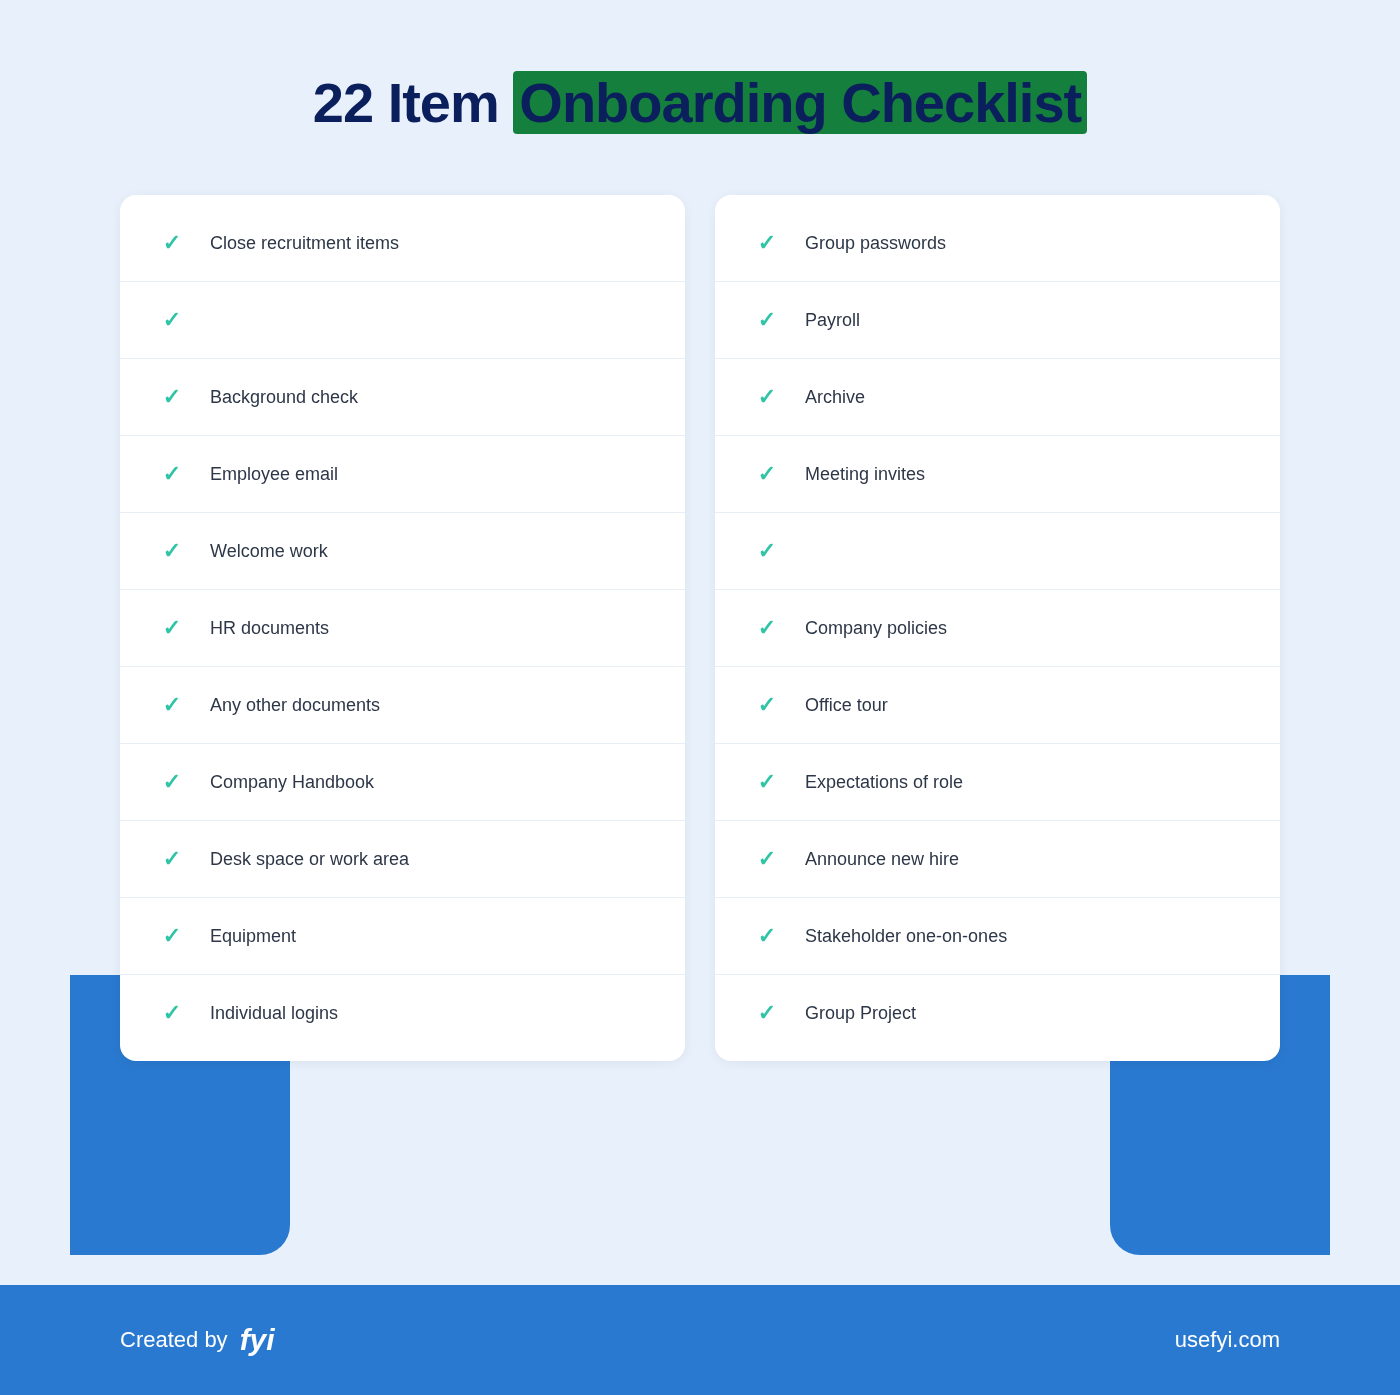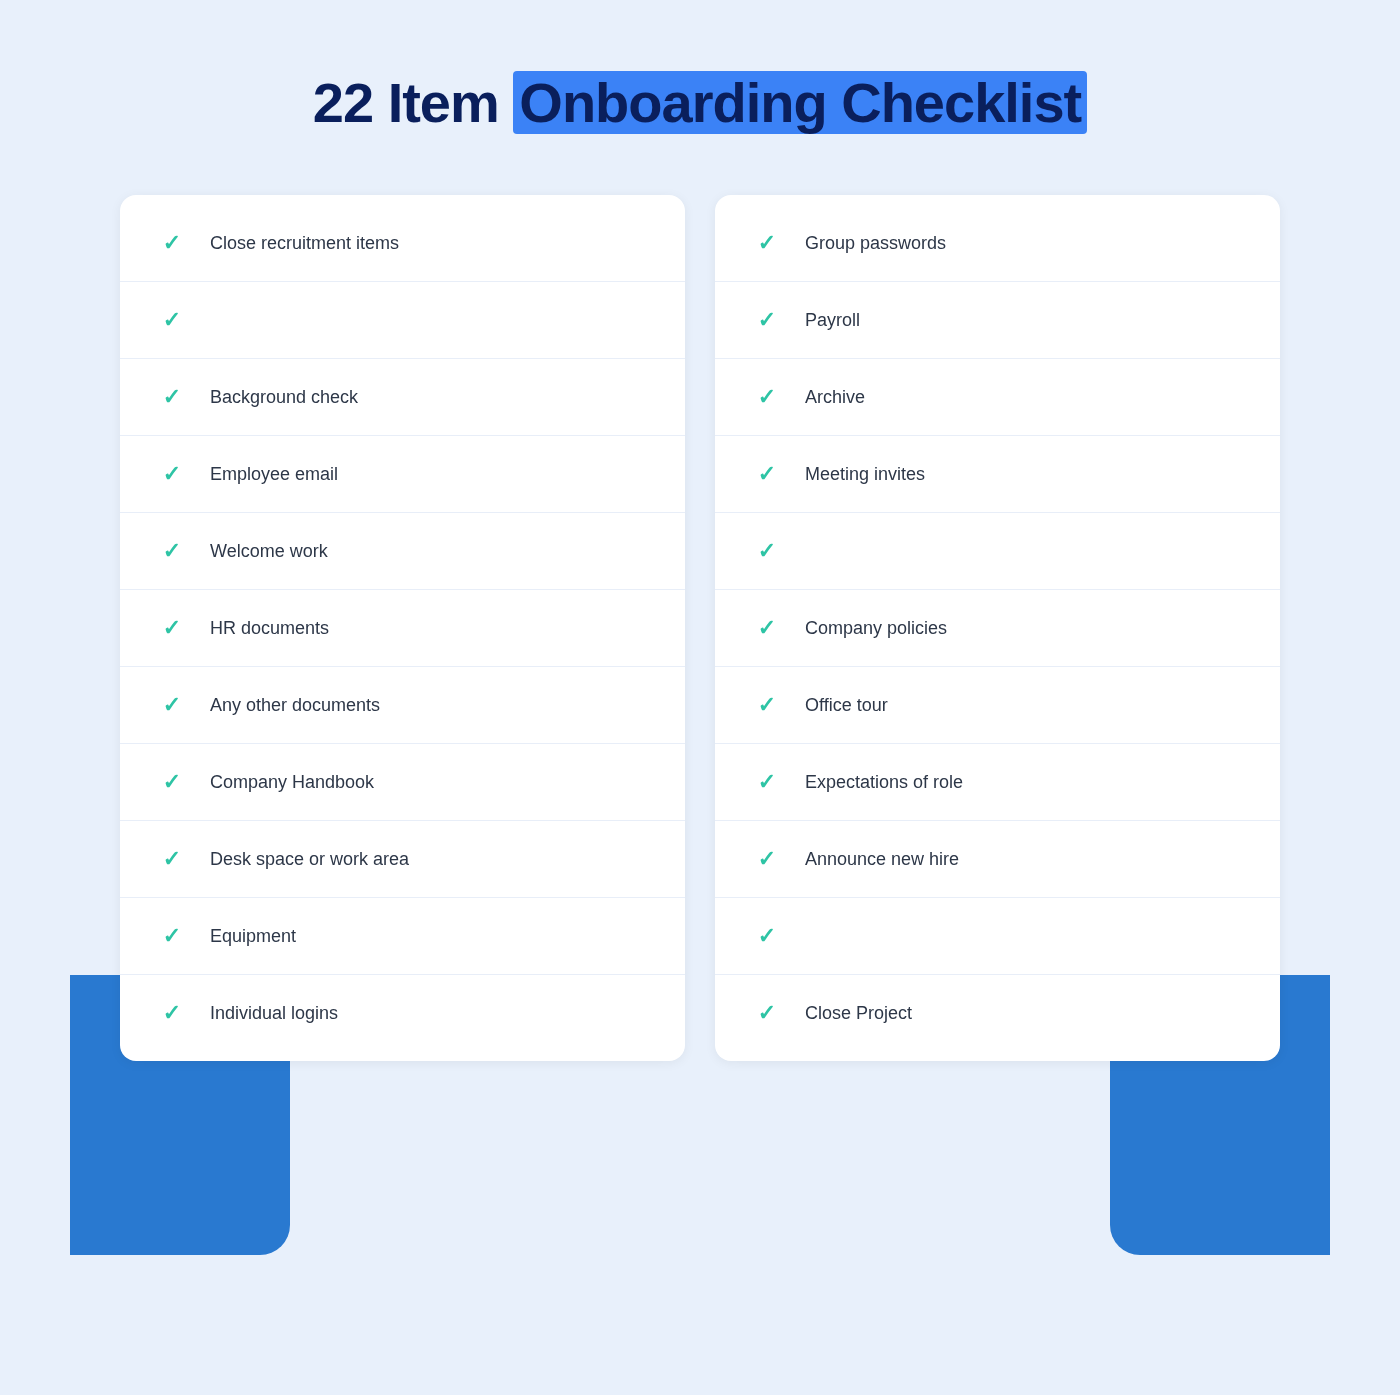--- a/index.html
+++ b/index.html
@@ -61,21 +61,21 @@
     }
 
     .title {
       font-size: 56px;
       font-weight: 800;
       color: #0a1f5c;
       letter-spacing: -1px;
     }
 
     .title-highlight {
-      background: #3b82f6;
+      background: #15803d;
       padding: 0 6px;
       border-radius: 4px;
     }
 
     
     .main-content {
       display: flex;
       gap: 30px;
       margin-top: 60px;
       width: 1160px;
@@ -254,23 +254,31 @@
       <div class="checklist-item">
         <span class="check-icon" style="color: rgb(46, 196, 165);">✓</span>
         <span class="item-label">Expectations of role</span>
       </div>
       <div class="checklist-item">
         <span class="check-icon" style="color: rgb(46, 196, 165);">✓</span>
         <span class="item-label">Announce new hire</span>
       </div>
       <div class="checklist-item">
         <span class="check-icon" style="color: rgb(46, 196, 165);">✓</span>
-      </div>
-      <div class="checklist-item">
-        <span class="check-icon" style="color: rgb(46, 196, 165);">✓</span>
-        <span class="item-label">Close Project</span>
+        <span class="item-label">Stakeholder one-on-ones</span>
+      </div>
+      <div class="checklist-item">
+        <span class="check-icon" style="color: rgb(46, 196, 165);">✓</span>
+        <span class="item-label">Group Project</span>
       </div>
     </div>
 
   </div>
 
+  <div class="footer">
+    <div class="footer-left">
+      <span class="footer-created-by">Created by</span>
+      <span class="footer-brand">fyi</span>
+    </div>
+    <span class="footer-url">usefyi.com</span>
+  </div>
 
 </div>
 
 </body></html>

